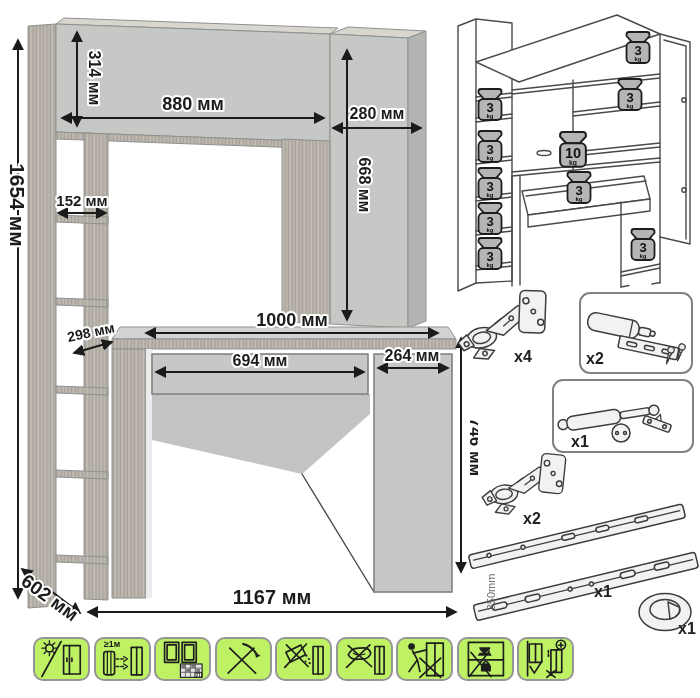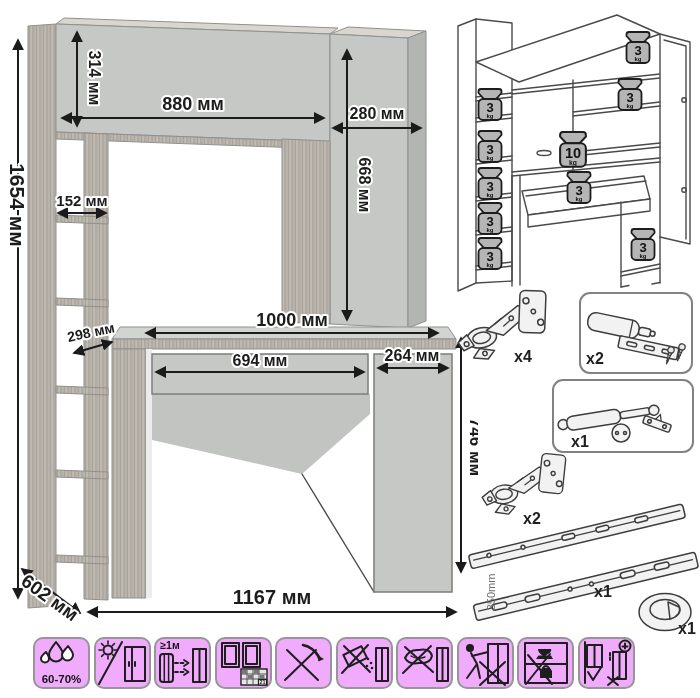--- a/index.html
+++ b/index.html
@@ -17,22 +17,22 @@
   .la{stroke:#4a4a4a;stroke-width:1.4;fill:#ffffff;stroke-linejoin:round;}
   .lan{stroke:#4a4a4a;stroke-width:1.4;fill:none;stroke-linejoin:round;stroke-linecap:round;}
   .hw{stroke:#3d3d3d;stroke-width:1.5;fill:#f2f2f2;stroke-linejoin:round;}
   .hwn{stroke:#3d3d3d;stroke-width:1.3;fill:none;stroke-linecap:round;}
   .box{fill:#ffffff;stroke:#828282;stroke-width:2;}
   .ql{font-weight:bold;font-size:16px;fill:#1f1f1f;text-anchor:middle;}
   .wtv{font-weight:bold;font-size:13px;fill:#111;text-anchor:middle;}
   .wtu{font-weight:bold;font-size:6px;fill:#111;text-anchor:middle;}
   
   .care-row{position:absolute;left:33px;top:637px;width:664px;height:54px;display:flex;gap:3.5px;}
-  .care-cell{width:57px;height:52px;box-sizing:border-box;border:2px solid #969696;
-             border-radius:10px;background:#f0abfc;flex:0 0 auto;}
+  .care-cell{width:57px;height:44px;box-sizing:border-box;border:2px solid #969696;
+             border-radius:10px;background:#bef264;flex:0 0 auto;}
   .care-cell svg{display:block;width:100%;height:100%;}
   .ci{stroke:#1e1e1e;stroke-width:2;fill:none;stroke-linecap:round;stroke-linejoin:round;}
   .cif{fill:#1e1e1e;stroke:none;}
   .ct{font-weight:bold;fill:#141414;text-anchor:middle;}
 </style>
 </head>
 <body>
 
 <div class="stage">
 
@@ -321,30 +321,20 @@
         <ellipse class="hw" rx="26" ry="18.5" fill="#ffffff"></ellipse>
         <ellipse class="hw" cy="-2.5" rx="15" ry="10"></ellipse>
         <path class="hw" d="M3,-10 L14,-5 A15,10 0 0 1 5,7 Z" fill="#ececec"></path>
       </g>
       <text class="ql" x="262" y="634">x1</text>
     </g>
   </svg>
 
   <div class="care-row">
 
-    <div class="care-cell">
-      <svg viewBox="0 0 53 48">
-        <g class="ci">
-          <path d="M21,3 C25,8.5 28,11.5 28,15.5 a7,7 0 1 1 -14,0 C14,11.5 17,8.5 21,3 Z"></path>
-          <path d="M33,7 C36,11 38,13 38,16 a5.5,5.5 0 1 1 -11,0 C27,13 30,11 33,7 Z" fill="#fff"></path>
-          <path d="M11,13 C13,16 14,17.5 14,19.5 a4,4 0 1 1 -8,0 C6,17.5 8,15.5 11,13 Z" fill="#fff"></path>
-        </g>
-        <text class="ct" x="26.5" y="44" font-size="11.5">60-70%</text>
-      </svg>
-    </div>
 
 
     <div class="care-cell">
       <svg viewBox="0 0 53 48">
         <g class="ci">
           <circle cx="12" cy="11" r="4.5"></circle>
           <path d="M12,2 v3 M12,17 v3 M3,11 h3 M18,11 h3 M5.6,4.6 l2.1,2.1 M16.3,15.3 l2.1,2.1 M5.6,17.4 l2.1,-2.1 M16.3,6.7 l2.1,-2.1" stroke-width="1.6"></path>
         </g>
         <path class="ci" d="M3,45 L26,3"></path>
         <g class="ci">

